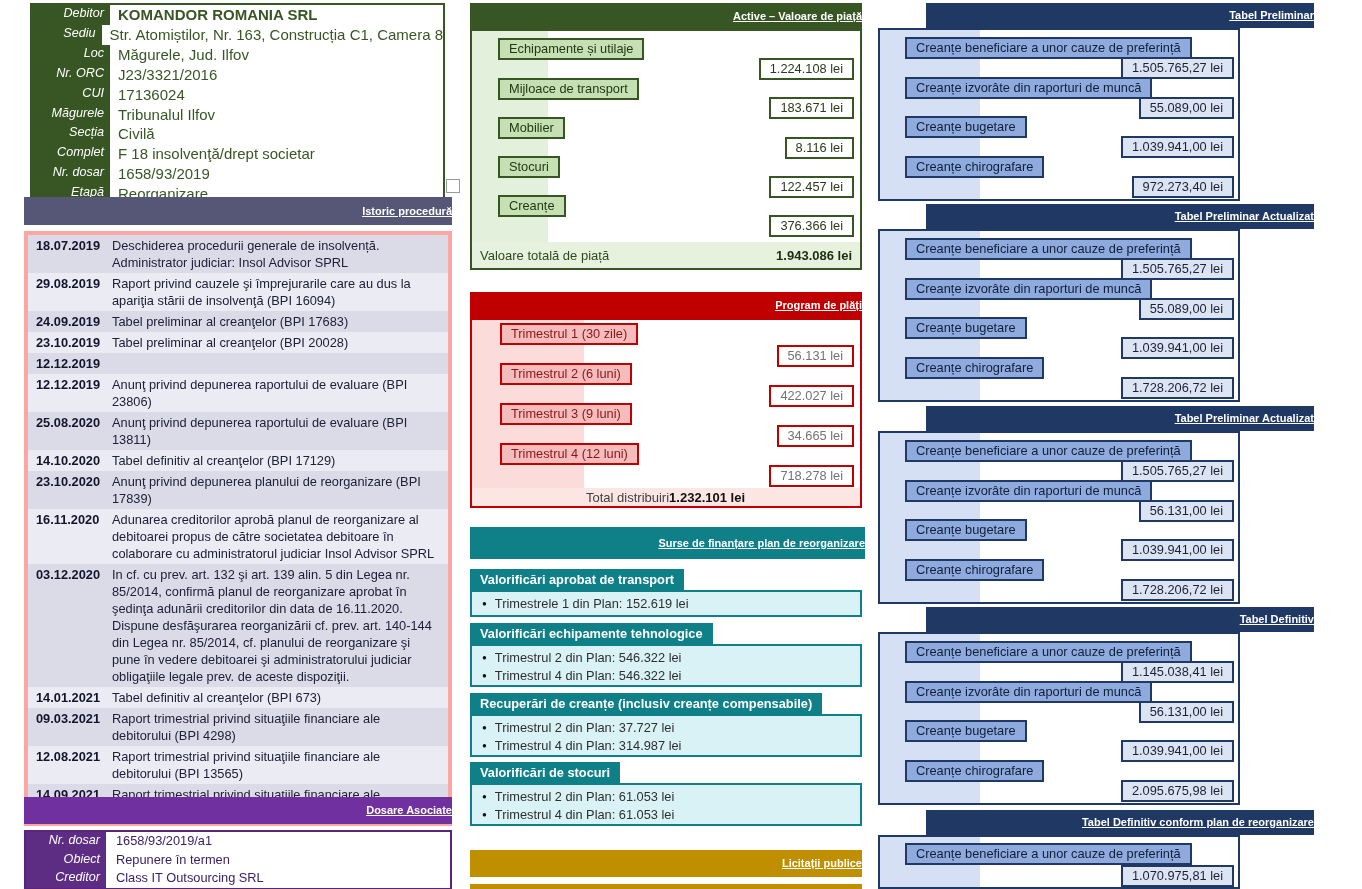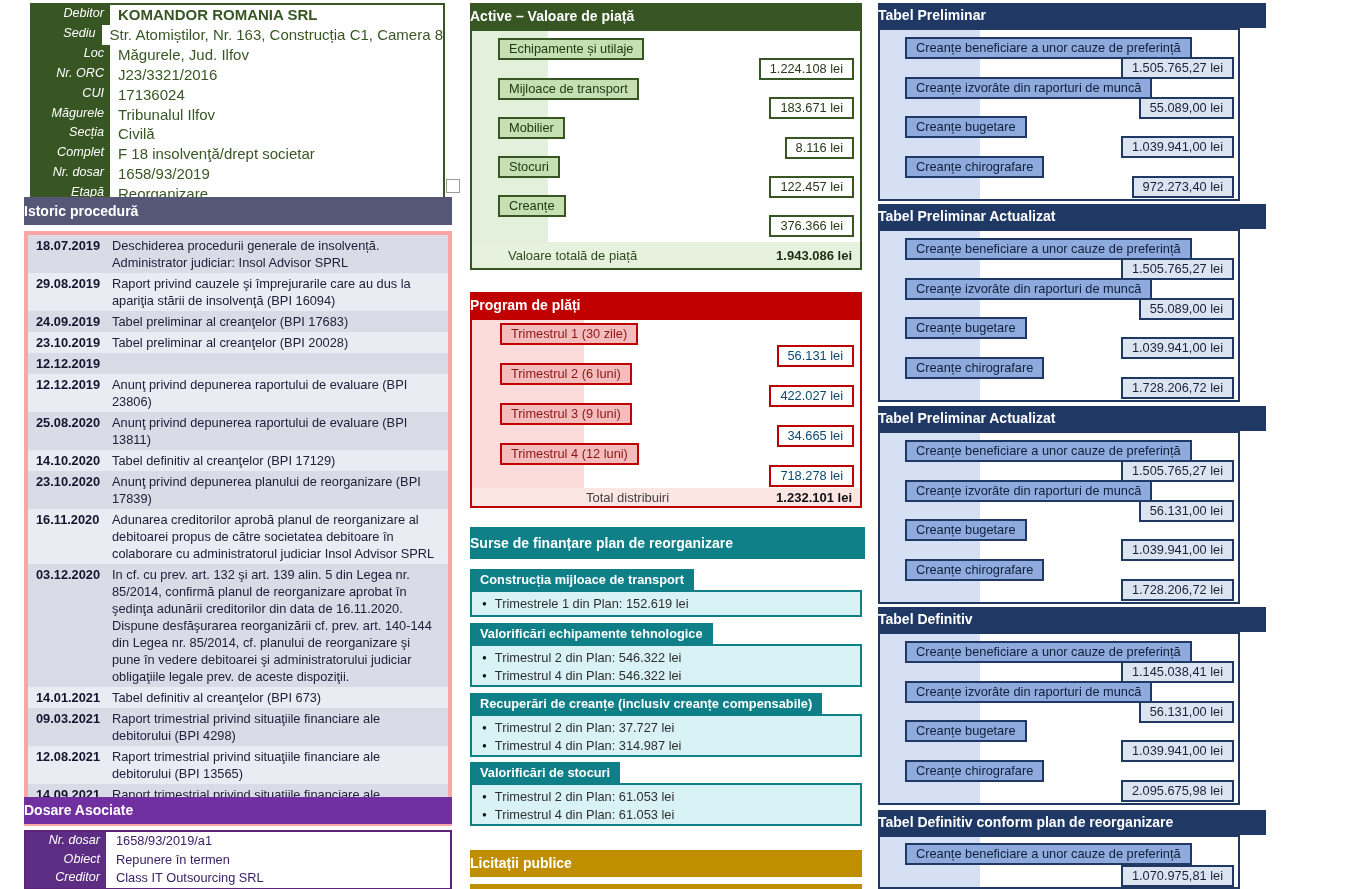--- a/index.html
+++ b/index.html
@@ -1,21 +1,21 @@
 <!DOCTYPE html>
 <html><head>
 <meta charset="utf-8">
 <style>
   * { margin:0; padding:0; box-sizing:border-box; }
   html,body { background:#ffffff; }
   .page {
     position:relative; width:1362px; height:889px; overflow:hidden;
     font-family:"Liberation Sans", sans-serif; background:#ffffff; color:#222;
   }
-  .hdr { color:#fff; font-weight:bold; font-size:14px; text-align:left; position:absolute; line-height:26px; }
+  .hdr { color:#fff; font-weight:bold; font-size:11px; text-align:right; position:absolute; line-height:26px;text-decoration:underline; }
   
   .debitor { position:absolute; left:30px; top:3px; width:415px; height:203px;
     border:2px solid #375623; background:#fff; display:flex; flex-direction:column; }
   .deb-row { display:flex; flex:1; }
   .deb-label { width:80px; background:#375623; color:#fff; font-style:italic; font-size:12.6px;
     text-align:right; padding:1px 6px 0 0; border-right:2px solid #fff; }
   .deb-value { flex:1; color:#375623; font-size:15px; padding:1px 0 0 6px; white-space:nowrap; }
   .deb-row.first .deb-value { font-weight:bold; }
   
   .sq { position:absolute; left:446px; top:179px; width:14px; height:14px; border:1px solid #9a9a9a; background:#fff; }
@@ -39,47 +39,47 @@
   .chip, .valbox { position:absolute; display:inline-block; font-size:12.8px; line-height:16px;
     padding:1px 9px; border-width:2px; border-style:solid; white-space:nowrap; }
   
   .act-hdr { left:470px; top:3px; width:392px; height:26px; background:#375623; }
   .act-body { position:absolute; left:470px; top:29px; width:392px; height:241px;
     border:2px solid #375623; background:#fff; }
   .act-strip { position:absolute; left:0; top:0; bottom:0; width:76px; background:#e3f0db; }
   .act-chip { background:#c6e0b4; border-color:#375623; color:#223a12; left:26px; }
   .act-val { background:#fff; border-color:#375623; color:#2a3b1a; right:6px; }
   .act-total { position:absolute; left:0; right:0; bottom:0; height:26px; background:#e6f2de;
-    display:flex; align-items:center; justify-content:space-between; font-size:13px; color:#2f4a1d;padding-left:28px; }
+    display:flex; align-items:center; justify-content:space-between; font-size:13px; color:#2f4a1d; }
   .act-total .t-label { padding-left:8px; }
   .act-total .t-value { padding-right:8px; font-weight:bold; color:#1c2e10; }
   
   .prg-hdr { left:470px; top:292px; width:392px; height:26px; background:#c00000; }
   .prg-body { position:absolute; left:470px; top:318px; width:392px; height:190px;
     border:2px solid #c00000; background:#fff; }
   .prg-strip { position:absolute; left:0; top:0; bottom:0; width:112px; background:#fbdcda; }
   .prg-chip { background:#f4bdbd; border-color:#c00000; color:#8d1414; left:28px; }
-  .prg-val { background:#fff; border-color:#c00000; color:#0c4a6e; right:6px; }
+  .prg-val { background:#fff; border-color:#c00000; color:#737373; right:6px; }
   .prg-total { position:absolute; left:0; right:0; bottom:0; height:18px; background:#fbe6e4;
-    display:flex; align-items:center; justify-content:space-between; font-size:13px; color:#3f3f3f; }
+    display:flex; align-items:center; justify-content:flex-start; font-size:13px; color:#3f3f3f; }
   .prg-total .t-label { padding-left:114px; }
   .prg-total .t-value { padding-right:8px; font-weight:bold; color:#111; }
   
   .srs-hdr { left:470px; top:527px; width:395px; height:32px; background:#0f7f88; line-height:32px; }
   .srs-sub { position:absolute; left:470px; height:21px; background:#0f7f88; color:#fff;
     font-weight:bold; font-size:12.8px; line-height:21px; padding:0 10px; white-space:nowrap; }
   .srs-box { position:absolute; left:470px; width:392px; border:2px solid #0f7f88; background:#d8f2f5;
     font-size:12.8px; color:#2f2f2f; padding:3px 0 2px 10px; }
   .srs-box .bullet { display:block; line-height:17.5px; }
   .srs-box .bullet::before { content:"●"; font-size:8px; vertical-align:2px; margin-right:8px; color:#111; }
   
   .lic-hdr { left:470px; top:850px; width:392px; height:27px; background:#bf8f00; line-height:27px; }
   .lic-stub { position:absolute; left:470px; top:884px; width:392px; height:6px; background:#bf8f00; }
   
-  .rt-hdr { left:878px; width:388px; height:25px; background:#1f3864; line-height:25px; }
+  .rt-hdr { left:926px; width:388px; height:25px; background:#1f3864; line-height:25px; }
   .rt-body { position:absolute; left:878px; width:362px; border:2px solid #1f3864; background:#fff; }
   .rt-strip { position:absolute; left:0; top:0; bottom:0; width:100px; background:#d5e0f4; }
   .rt-chip { background:#8faadc; border-color:#1f3864; color:#101f3a; left:25px; }
   .rt-val { background:#dce4f2; border-color:#1f3864; color:#1a2238; right:4px; }
 </style>
 </head>
 <body>
 
 <div class="page">
 
@@ -236,21 +236,21 @@
     <span class="valbox prg-val" style="top:105px">34.665 lei</span>
     <span class="chip prg-chip" style="top:123px">Trimestrul 4 (12 luni)</span>
     <span class="valbox prg-val" style="top:145px">718.278 lei</span>
     <div class="prg-total">
       <span class="t-label">Total distribuiri</span>
       <span class="t-value">1.232.101 lei</span>
     </div>
   </div>
 
   <div class="hdr srs-hdr">Surse de finanțare plan de reorganizare</div>
-  <div class="srs-sub" style="top:569px">Construcția mijloace de transport</div>
+  <div class="srs-sub" style="top:569px">Valorificări aprobat de transport</div>
   <div class="srs-box" style="top:590px;height:27px">
     <span class="bullet">Trimestrele 1 din Plan: 152.619 lei</span>
   </div>
   <div class="srs-sub" style="top:623px">Valorificări echipamente tehnologice</div>
   <div class="srs-box" style="top:644px;height:43px">
     <span class="bullet">Trimestrul 2 din Plan: 546.322 lei</span>
     <span class="bullet">Trimestrul 4 din Plan: 546.322 lei</span>
   </div>
   <div class="srs-sub" style="top:693px">Recuperări de creanțe (inclusiv creanțe compensabile)</div>
   <div class="srs-box" style="top:714px;height:43px">

